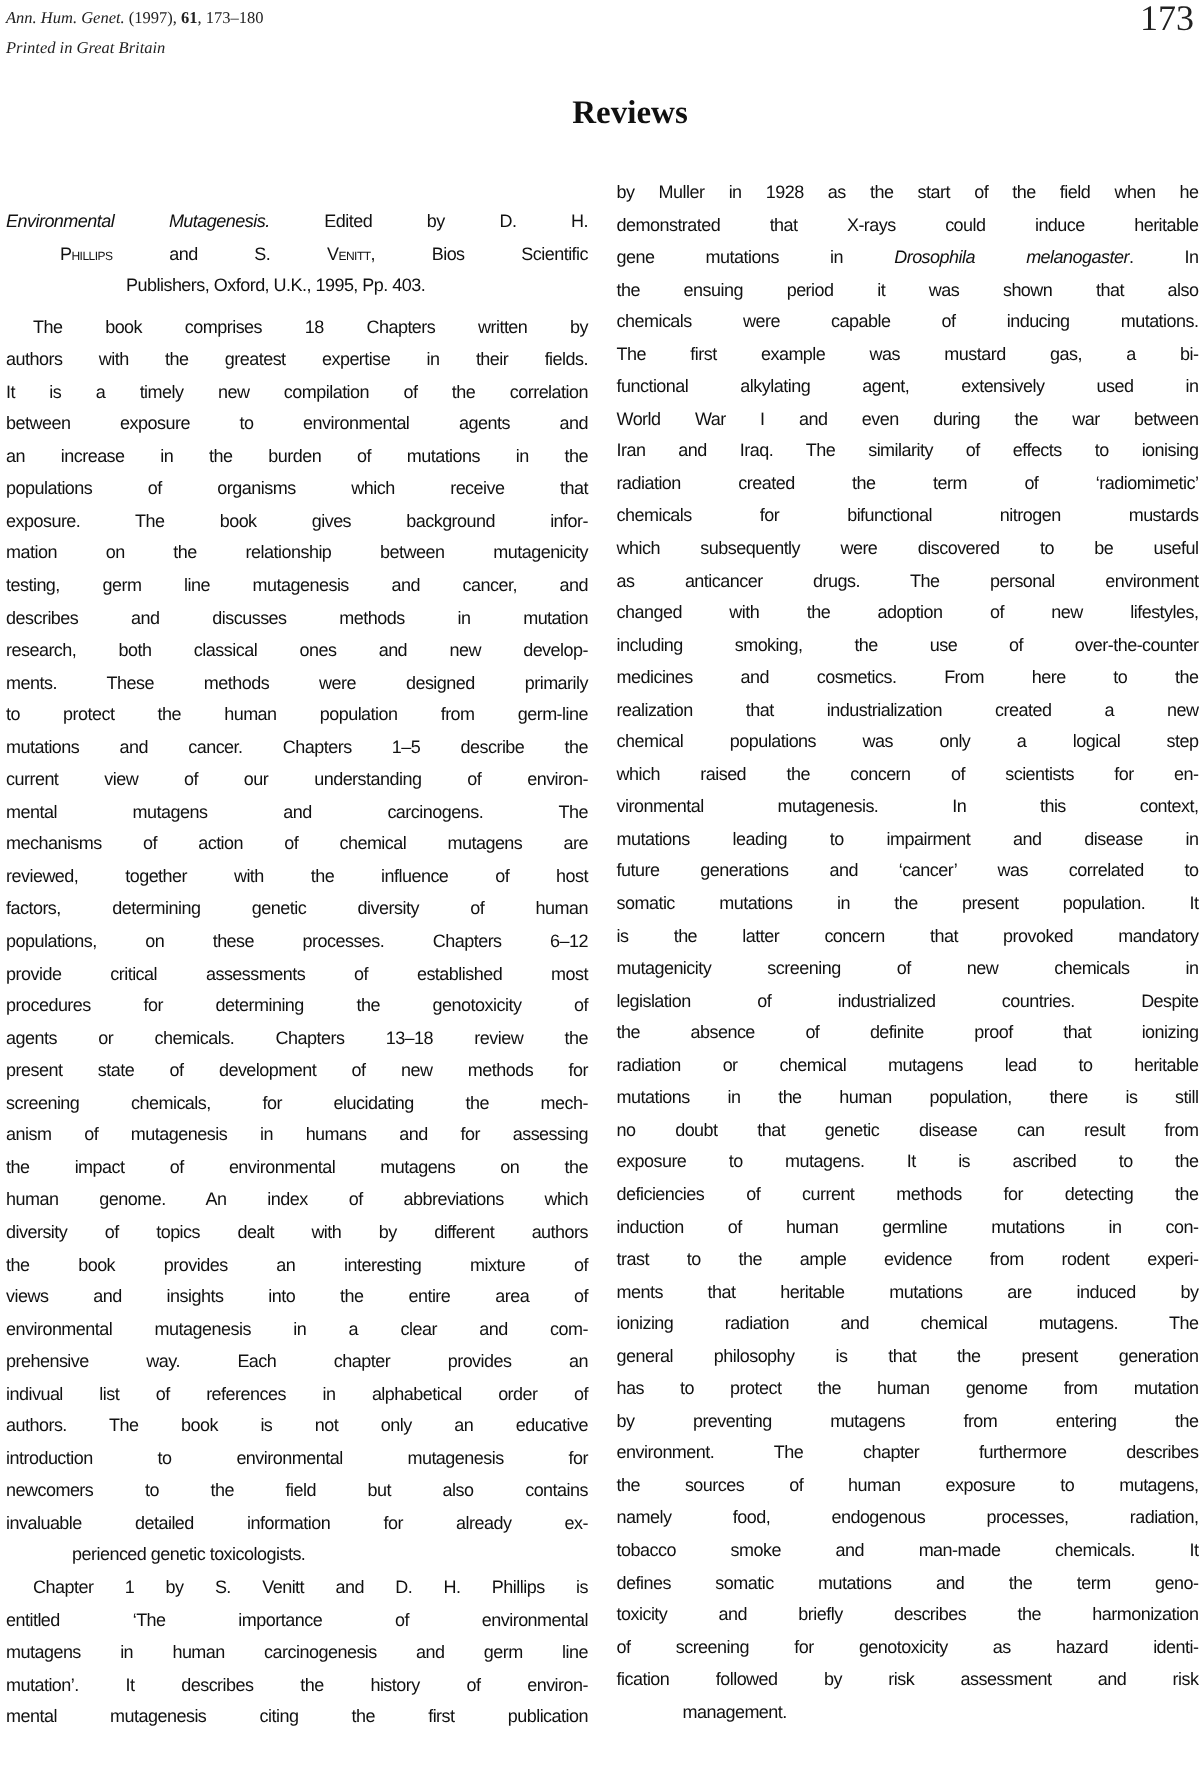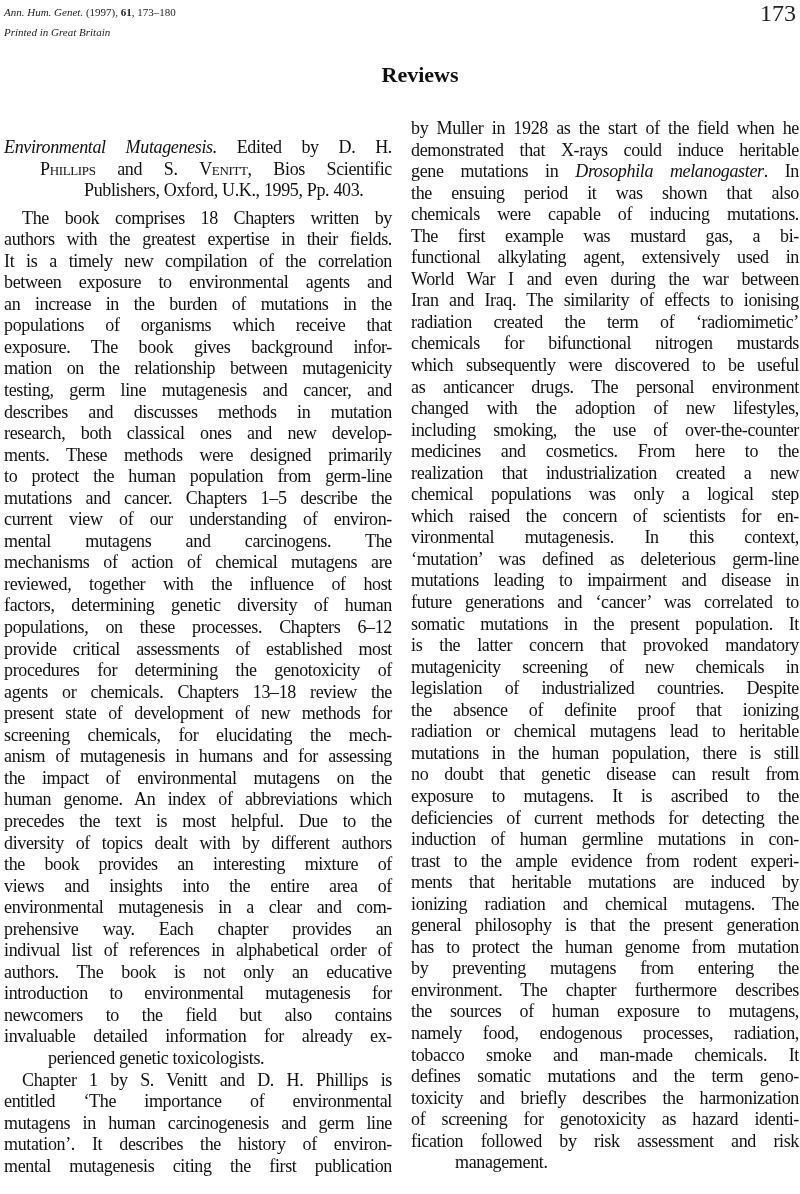--- a/index.html
+++ b/index.html
@@ -2,21 +2,21 @@
 <html><head>
 <meta charset="utf-8">
 <style>
   html, body { margin:0; padding:0; background:#ffffff; }
   body { width:800px; height:1194px; position:relative; overflow:hidden; color:#111; font-family:"DejaVu Serif", serif; }
   .hdr-left { position:absolute; left:4px; top:2px; font-family:"Liberation Serif", serif; font-size:11px; line-height:20px; color:#222; }
   .hdr-left .it { font-style:italic; }
   .hdr-left .bold { font-weight:bold; font-style:normal; }
   .hdr-right { position:absolute; right:4px; top:0px; font-family:"Liberation Serif", serif; font-size:24px; color:#222; }
   .section-title { position:absolute; left:0; width:800px; top:62px; text-align:center; font-family:"Liberation Serif", serif; font-weight:bold; font-size:22px; color:#111;padding-left:20px; }
-  .col { position:absolute; top:137px; width:388px; font-family:Liberation Serif, serif; font-size:18px; line-height:21.55px; color:#111; text-align:justify; letter-spacing:-0.35px; word-spacing:0px; }
+  .col { position:absolute; top:137px; width:388px; font-family:Liberation Sans, sans-serif; font-size:12px; line-height:21.55px; color:#111; text-align:justify; letter-spacing:-0.35px; word-spacing:0px; }
   .col-left { left:4px; }
   .col-right { left:411px; top:118px; }
   .line { display:block; text-align:justify; text-align-last:justify; white-space:nowrap; height:21.55px; overflow:visible; }
   .line.last { text-align-last:left;margin-left:44px; }
   .ref .line.hang { padding-left:36px; }
   .it { font-style:italic; }
   .sc { font-variant:small-caps; }
   .gap { height:6px; }
 </style>
 </head>
@@ -63,21 +63,20 @@
       <span class="line">factors, determining genetic diversity of human</span>
       <span class="line">populations, on these processes. Chapters 6–12</span>
       <span class="line">provide critical assessments of established most</span>
       <span class="line">procedures for determining the genotoxicity of</span>
       <span class="line">agents or chemicals. Chapters 13–18 review the</span>
       <span class="line">present state of development of new methods for</span>
       <span class="line">screening chemicals, for elucidating the mech-</span>
       <span class="line">anism of mutagenesis in humans and for assessing</span>
       <span class="line">the impact of environmental mutagens on the</span>
       <span class="line">human genome. An index of abbreviations which</span>
-      <span class="line">precedes the text is most helpful. Due to the</span>
       <span class="line">diversity of topics dealt with by different authors</span>
       <span class="line">the book provides an interesting mixture of</span>
       <span class="line">views and insights into the entire area of</span>
       <span class="line">environmental mutagenesis in a clear and com-</span>
       <span class="line">prehensive way. Each chapter provides an</span>
       <span class="line">indivual list of references in alphabetical order of</span>
       <span class="line">authors. The book is not only an educative</span>
       <span class="line">introduction to environmental mutagenesis for</span>
       <span class="line">newcomers to the field but also contains</span>
       <span class="line">invaluable detailed information for already ex-</span>
@@ -105,21 +104,20 @@
       <span class="line">chemicals for bifunctional nitrogen mustards</span>
       <span class="line">which subsequently were discovered to be useful</span>
       <span class="line">as anticancer drugs. The personal environment</span>
       <span class="line">changed with the adoption of new lifestyles,</span>
       <span class="line">including smoking, the use of over-the-counter</span>
       <span class="line">medicines and cosmetics. From here to the</span>
       <span class="line">realization that industrialization created a new</span>
       <span class="line">chemical populations was only a logical step</span>
       <span class="line">which raised the concern of scientists for en-</span>
       <span class="line">vironmental mutagenesis. In this context,</span>
-      <span class="line">‘mutation’ was defined as deleterious germ-line</span>
       <span class="line">mutations leading to impairment and disease in</span>
       <span class="line">future generations and ‘cancer’ was correlated to</span>
       <span class="line">somatic mutations in the present population. It</span>
       <span class="line">is the latter concern that provoked mandatory</span>
       <span class="line">mutagenicity screening of new chemicals in</span>
       <span class="line">legislation of industrialized countries. Despite</span>
       <span class="line">the absence of definite proof that ionizing</span>
       <span class="line">radiation or chemical mutagens lead to heritable</span>
       <span class="line">mutations in the human population, there is still</span>
       <span class="line">no doubt that genetic disease can result from</span>

